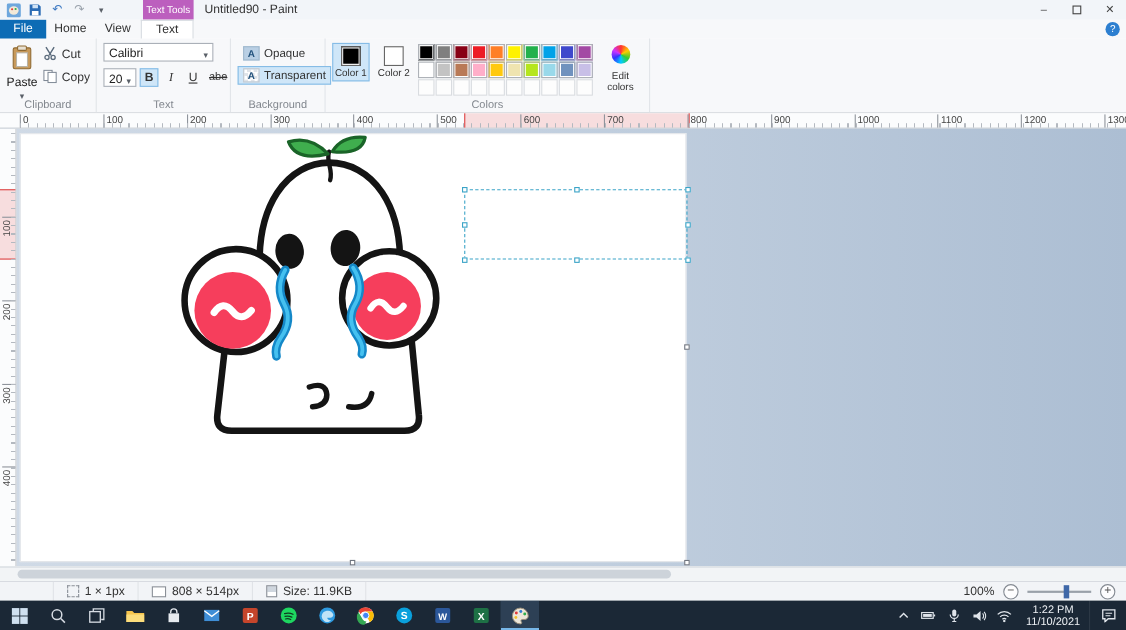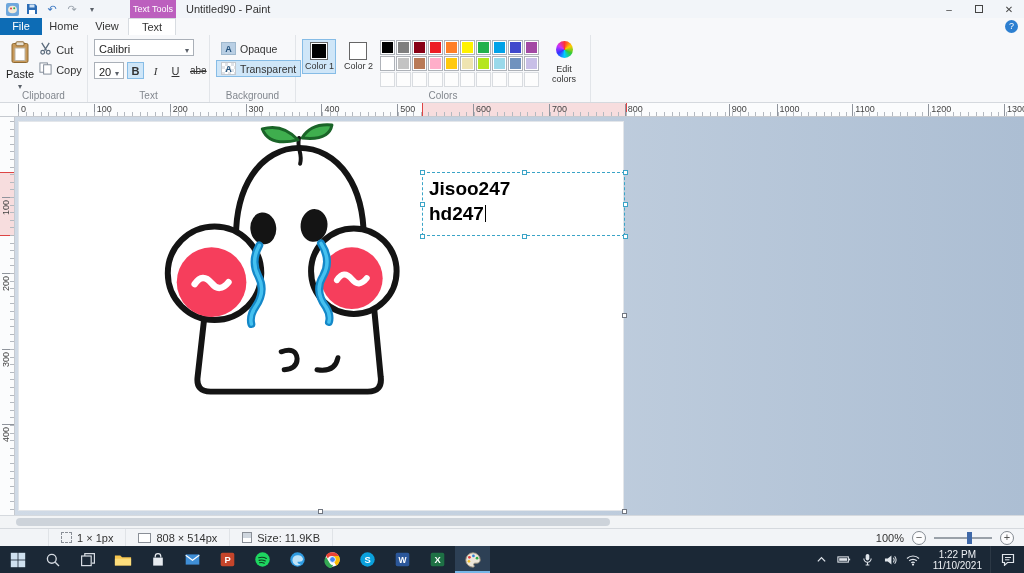--- a/index.html
+++ b/index.html
@@ -52,21 +52,21 @@
   .bgcol{display:flex;flex-direction:column;gap:3px;padding-top:1px}
   .bgopt{display:flex;align-items:center;gap:4px;padding:1px 4px;border:1px solid transparent;font-size:10.5px;color:#333}
   .bgopt.selected{background:#cfe6f8;border-color:#86bce6}
   .checker{width:15px;height:13px;background:repeating-conic-gradient(#dfe3e8 0 25%,#fff 0 50%) 0 0/6px 6px;
     display:flex;align-items:center;justify-content:center;font-size:9px;font-weight:bold;color:#23527c;border:1px solid #c4c9cf}
   .solidA{width:15px;height:13px;background:#b9cfe4;display:flex;align-items:center;justify-content:center;
     font-size:9px;font-weight:bold;color:#23527c;border:1px solid #9fb8cd}
   .colorbtn{width:34px;padding:2px 1px;border:1px solid transparent;gap:1px}
   .colorbtn.selected{background:#cfe6f8;border-color:#86bce6}
   .swatch{width:18px;height:18px;border:1px solid #666;box-shadow:inset 0 0 0 1px #fff}
-  .swatch-label{font-size:9px;color:#333;text-align:right;line-height:10px;width:30px}
+  .swatch-label{font-size:9px;color:#333;text-align:center;line-height:10px;width:30px}
   .palette{display:grid;grid-template-columns:repeat(10,15px);grid-auto-rows:15px;gap:1px;margin-top:1px}
   .sw{width:15px;height:15px;border:1px solid #aeb2b8;box-shadow:inset 0 0 0 1px #fff}
   .sw.empty{background:#fdfdfd;border-color:#d9dce0;box-shadow:none}
   .editcolors{width:40px;gap:6px;padding-top:2px;font-size:9px;text-align:center;color:#333;line-height:10px}
   .rainbow{width:17px;height:17px;border-radius:50%;background:conic-gradient(#f33,#fc0,#3c3,#0cf,#33f,#c3f,#f33)}
   .p3d{width:56px;gap:2px;padding-top:2px;font-size:9px;text-align:center;color:#333;line-height:10px}
 
   
   .h-ruler{height:14px;background:#fbfcfd;border-bottom:1px solid #c6cad0;position:relative;flex:0 0 auto}
   .h-ruler::after{content:"";position:absolute;left:18px;right:4px;bottom:0;height:4px;
@@ -289,21 +289,21 @@
     <div class="hr-sel"></div>
   <div class="hnum" style="left: 18px;">0</div>
       <div class="hnum" style="left: 93.85px;">100</div>
       <div class="hnum" style="left: 169.7px;">200</div>
       <div class="hnum" style="left: 245.55px;">300</div>
       <div class="hnum" style="left: 321.4px;">400</div>
       <div class="hnum" style="left: 397.25px;">500</div>
       <div class="hnum" style="left: 473.1px;">600</div>
       <div class="hnum" style="left: 548.95px;">700</div>
       <div class="hnum" style="left: 624.8px;">800</div>
-      <div class="hnum" style="left: 700.65px; margin-left: 28px;">900</div>
+      <div class="hnum" style="left: 700.65px;">900</div>
       <div class="hnum" style="left: 776.5px;">1000</div>
       <div class="hnum" style="left: 852.35px;">1100</div>
       <div class="hnum" style="left: 928.2px;">1200</div>
       <div class="hnum" style="left: 1004.05px;">1300</div>
     </div>
 
   <div class="workarea">
 
     <div class="canvas">
       <svg class="drawing" viewBox="0 0 606 390">
@@ -337,24 +337,20 @@
         <path d="M280,18 Q264,1 244,7 Q251,25 280,18 Z" fill="#3fae4e" stroke="#1a6428" stroke-width="3" stroke-linejoin="round"></path>
         <path d="M284,16 Q293,1 314,3 Q311,19 284,16 Z" fill="#3fae4e" stroke="#1a6428" stroke-width="3" stroke-linejoin="round"></path>
       </svg>
     </div>
 
     <div class="chandle" style="left:622px;top:196px"></div>
     <div class="chandle" style="left:318px;top:392px"></div>
     <div class="chandle" style="left:622px;top:392px"></div>
 
     <div class="textsel">
-      <div class="txt">
-        <div>Jisoo247</div>
-        <div><span>hd247</span><span class="caret-bar"></span></div>
-      </div>
       <div class="tshandle" style="left:-3px;top:-3px"></div>
       <div class="tshandle" style="left:99px;top:-3px"></div>
       <div class="tshandle" style="left:200px;top:-3px"></div>
       <div class="tshandle" style="left:-3px;top:29px"></div>
       <div class="tshandle" style="left:200px;top:29px"></div>
       <div class="tshandle" style="left:-3px;top:61px"></div>
       <div class="tshandle" style="left:99px;top:61px"></div>
       <div class="tshandle" style="left:200px;top:61px"></div>
     </div>
 

